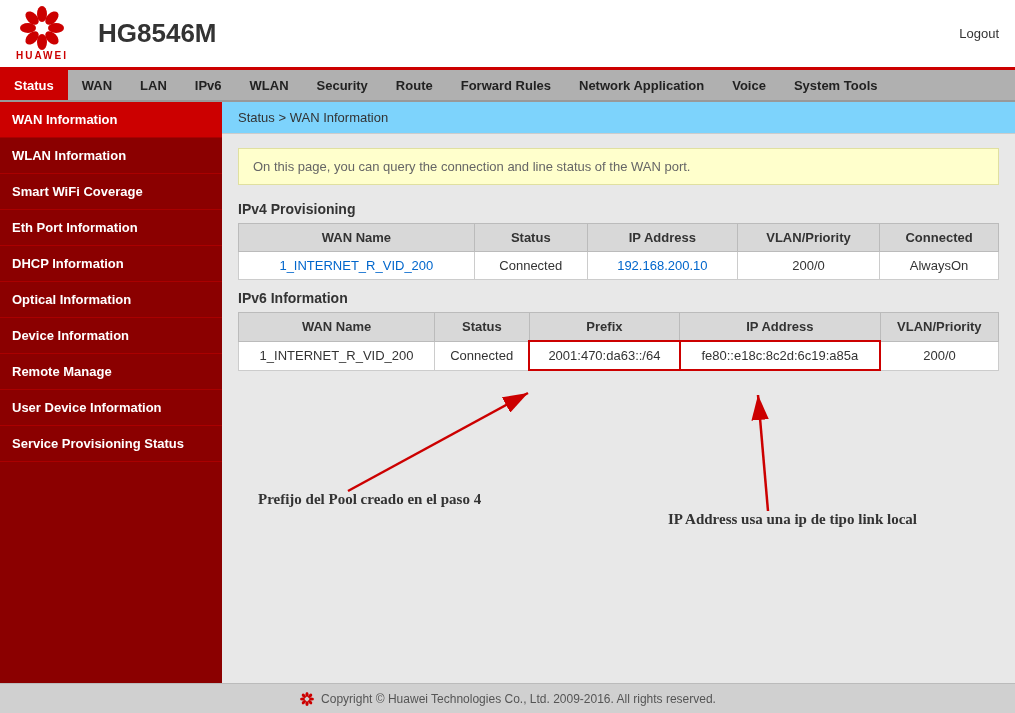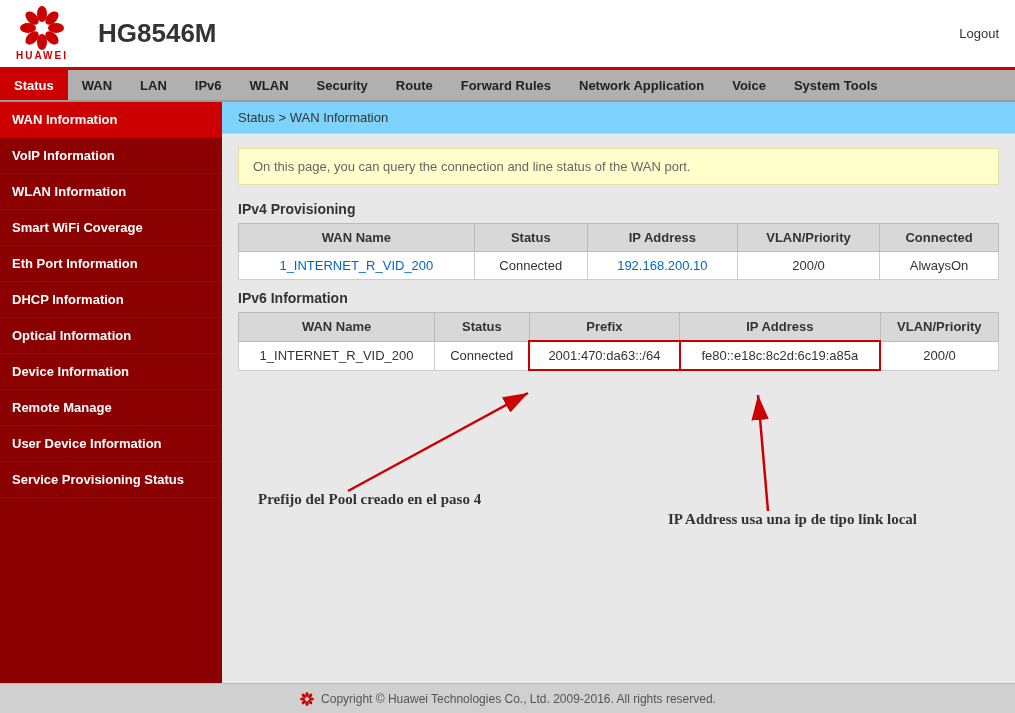--- a/index.html
+++ b/index.html
@@ -235,21 +235,20 @@
     <div class="nav-item">Forward Rules</div>
     <div class="nav-item">Network Application</div>
     <div class="nav-item">Voice</div>
     <div class="nav-item">System Tools</div>
   </div>
 
 <div id="layout">
 
   <div id="sidebar">
       <div class="sidebar-item active">WAN Information</div>
-      <div class="sidebar-item">VoIP Information</div>
       <div class="sidebar-item">WLAN Information</div>
       <div class="sidebar-item">Smart WiFi Coverage</div>
       <div class="sidebar-item">Eth Port Information</div>
       <div class="sidebar-item">DHCP Information</div>
       <div class="sidebar-item">Optical Information</div>
       <div class="sidebar-item">Device Information</div>
       <div class="sidebar-item">Remote Manage</div>
       <div class="sidebar-item">User Device Information</div>
       <div class="sidebar-item">Service Provisioning Status</div>
     </div>

